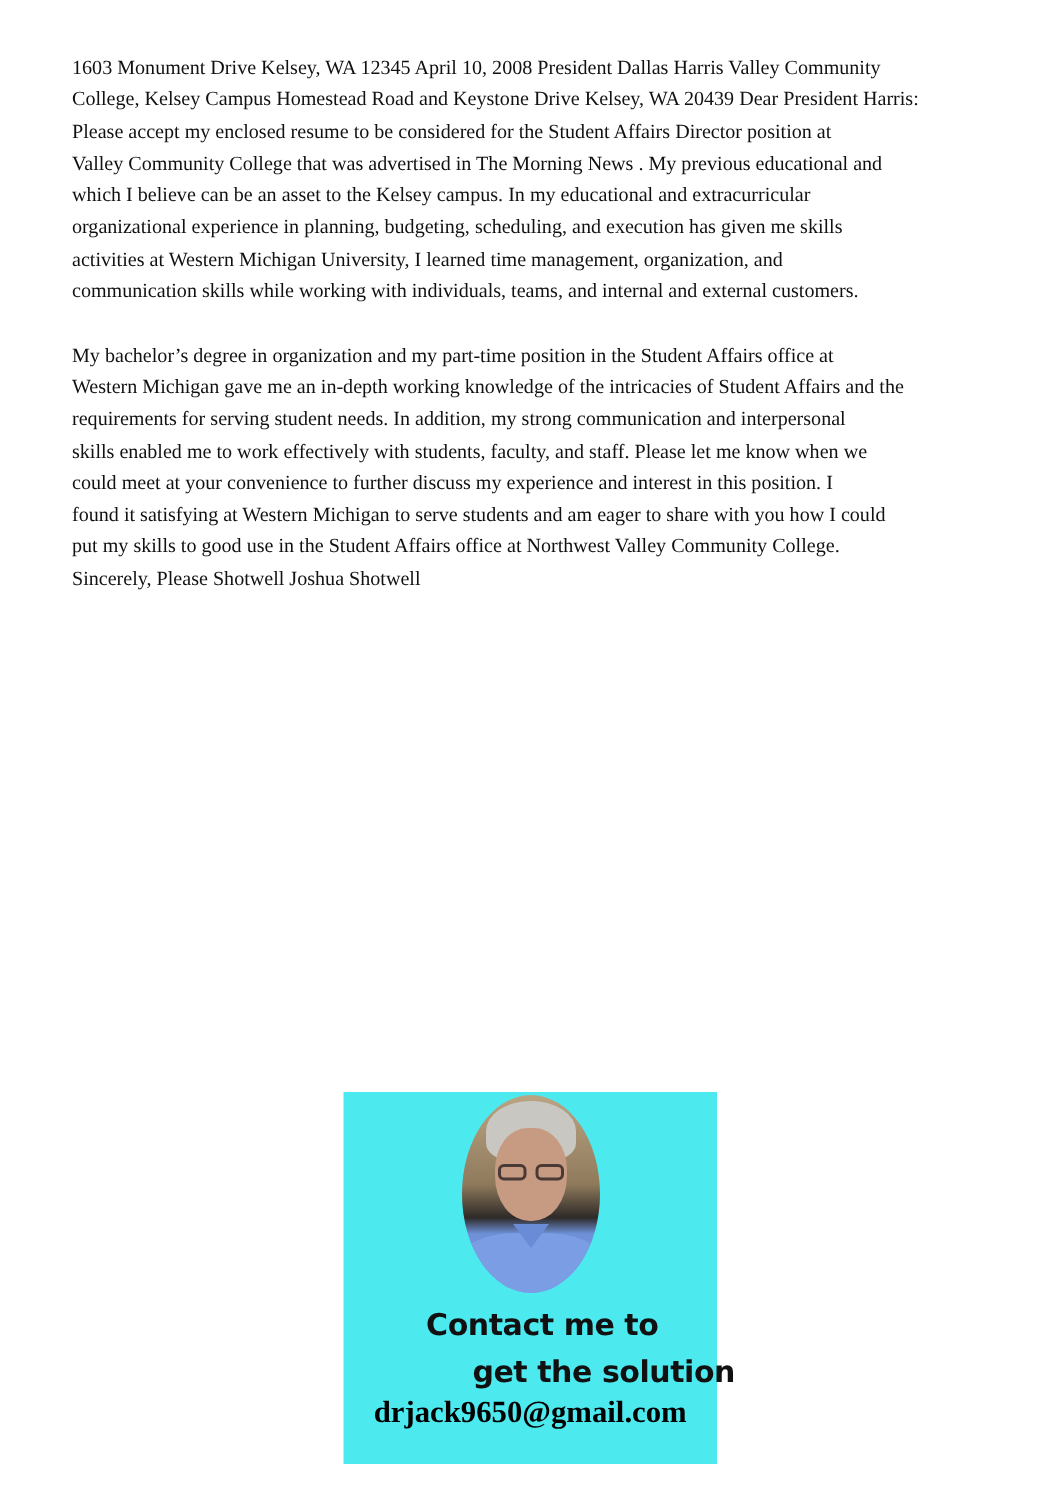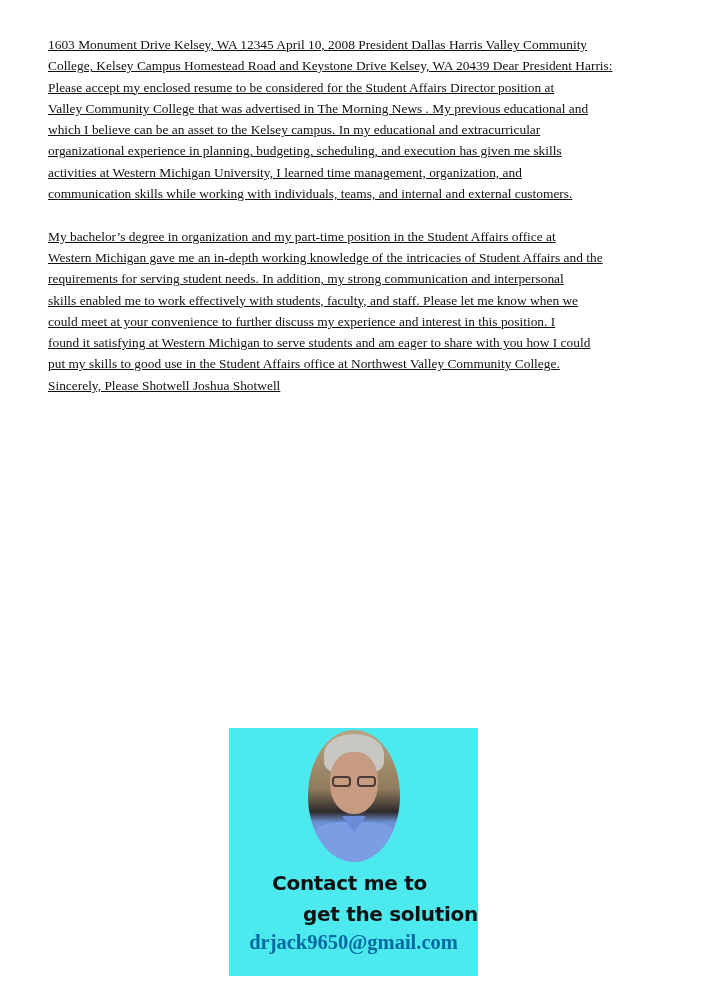--- a/index.html
+++ b/index.html
@@ -15,21 +15,20 @@
     }
     .page-text {
       position: absolute;
       left: 48px;
       top: 34px;
       width: 620px;
       font-family: "Liberation Serif", serif;
       font-size: 13.4px;
       line-height: 21.3px;
       color: #111111;
-      text-decoration: underline;
     }
     .line {
       display: block;
       white-space: nowrap;
     }
     .para-gap {
       height: 21.3px;
     }
     .ad-box {
       position: absolute;
@@ -108,33 +107,34 @@
       left: 0;
       top: 140px;
       width: 249px;
       text-align: center;
       font-family: "DejaVu Sans", sans-serif;
       font-weight: bold;
       font-size: 20px;
       line-height: 31px;
       color: #111111;
       letter-spacing: -0.3px;
+      padding-left: 12px;
     }
     .ad-cta .l1 { display: block; padding-right: 8px; }
     .ad-cta .l2 { display: block; text-align: right; }
     .ad-email {
       position: absolute;
       left: 0;
       top: 203px;
       width: 249px;
       text-align: center;
       font-family: "Liberation Serif", serif;
       font-weight: bold;
       font-size: 20.5px;
-      color: #0369a1;
+      color: #000000;
     }
   </style>
 </head>
 <body>
 
 <div class="page-text">
   <div>
     <span class="line">1603 Monument Drive Kelsey, WA 12345 April 10, 2008 President Dallas Harris Valley Community</span>
     <span class="line">College, Kelsey Campus Homestead Road and Keystone Drive Kelsey, WA 20439 Dear President Harris:</span>
     <span class="line">Please accept my enclosed resume to be considered for the Student Affairs Director position at</span>

